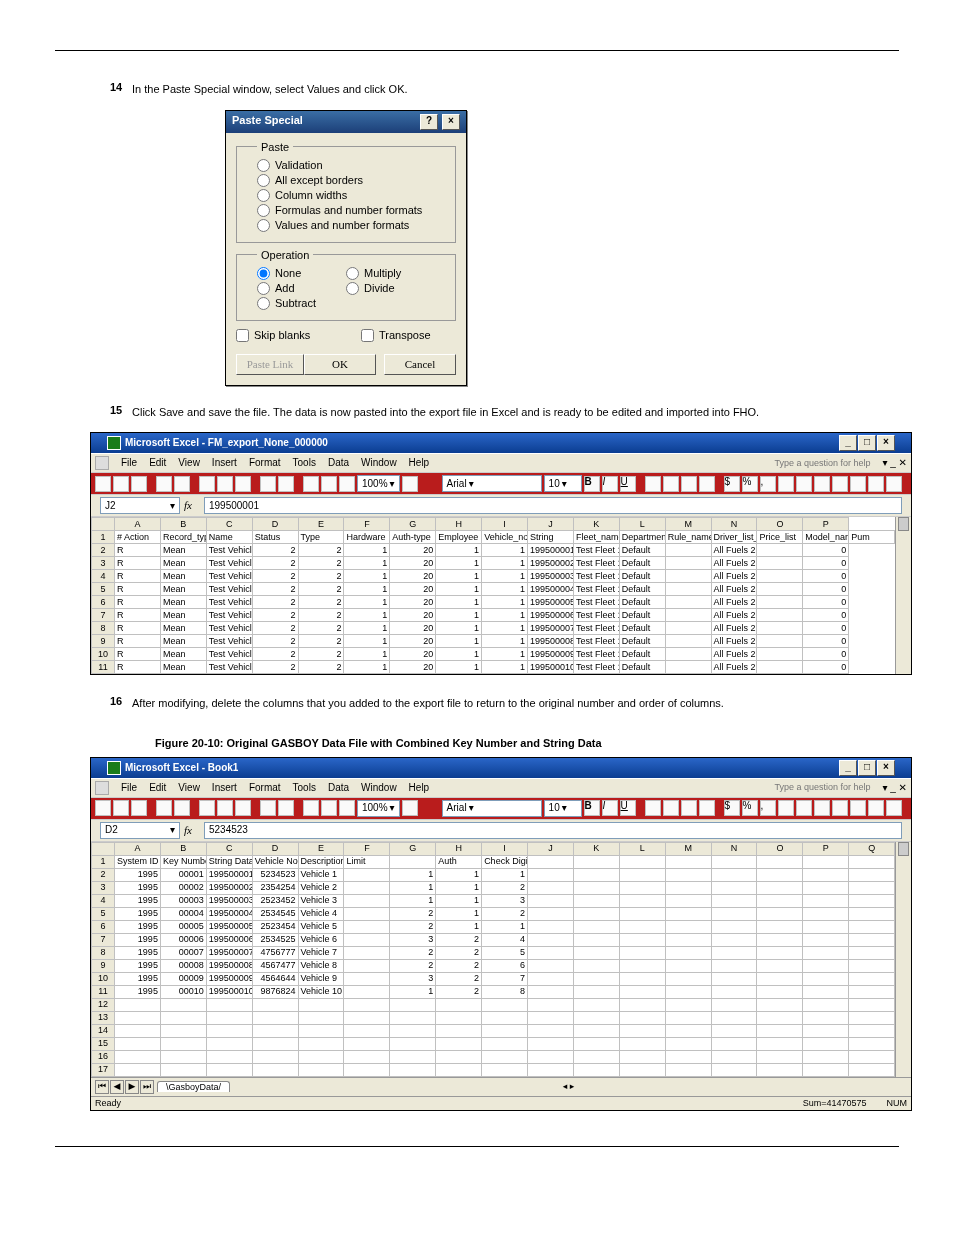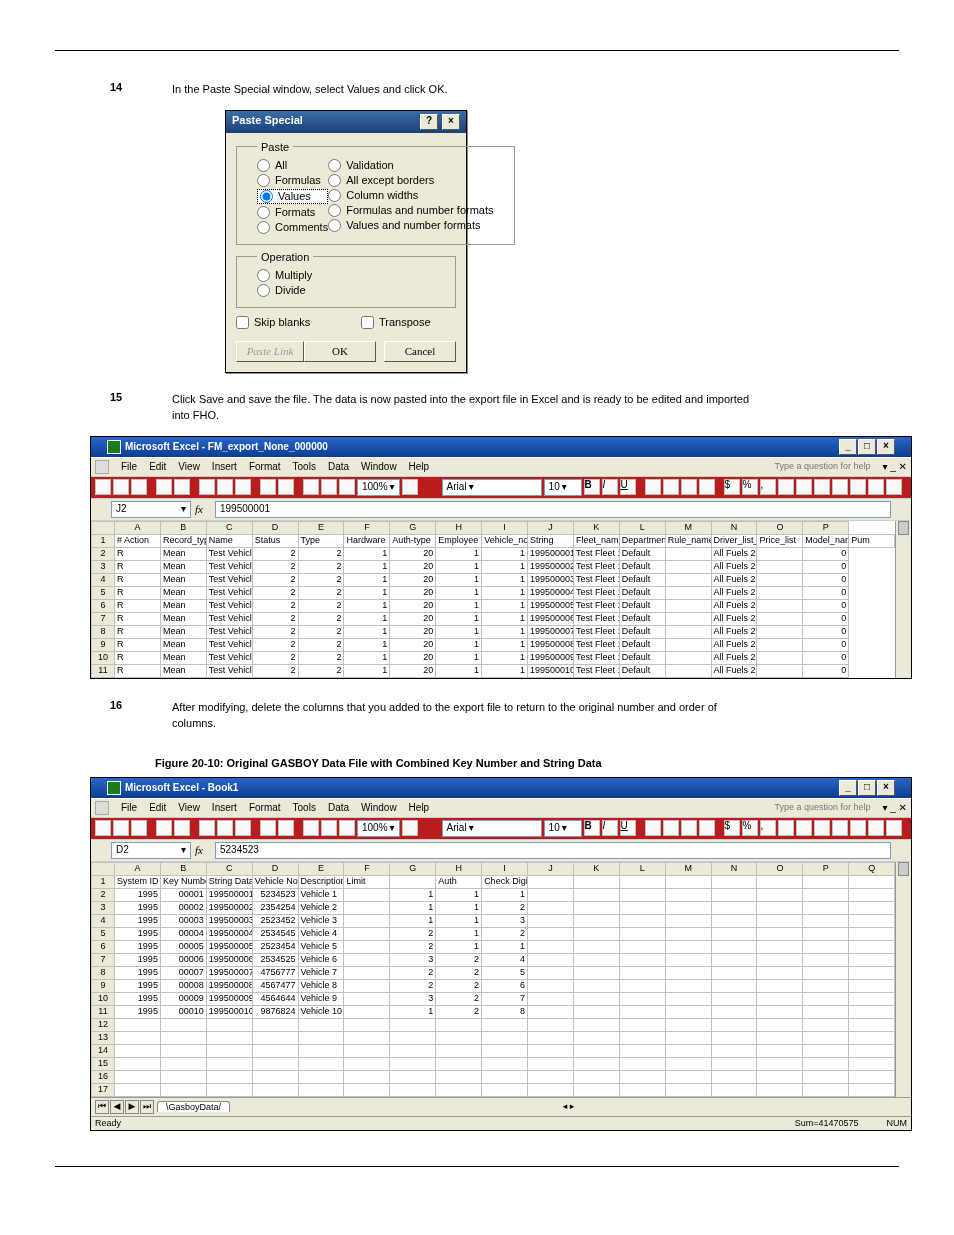--- a/index.html
+++ b/index.html
@@ -24,21 +24,20 @@
     max-width: 650px;
   }
   .step .num {
     width: 22px;
     font-weight: bold;
     flex-shrink: 0;
   }
   .step .txt {
     flex: 1;
     line-height: 1.5;
-    margin-left: 40px;
   }
 
   
   .dialog {
     width: 240px;
     margin: 8px 0 18px 170px;
     border: 1px solid #000;
     background: #ece9d8;
     font-family: Tahoma, sans-serif;
     font-size: 11px;
@@ -117,21 +116,20 @@
     height: 21px;
     width: 72px;
     background: #ece9d8;
     border: 1px solid #555;
     border-top-color: #fff;
     border-left-color: #fff;
   }
   .paste-link {
     color: #9a9a9a;
     float: left;
-    font-style: italic;
   }
 
   
   .excel {
     width: 820px;
     margin: 8px 0 20px 35px;
     border: 1px solid #000;
     font-family: Tahoma, Arial, sans-serif;
     font-size: 10px;
     background: #ece9d8;
@@ -175,21 +173,21 @@
   .xl-tool .ico {
     width: 14px; height: 14px; border: 1px solid #c0c0c0; background: #fafafa;
   }
   .xl-tool .sep { width: 5px; }
   .xl-tool .zoom, .xl-tool .font {
     background: #fff; border: 1px solid #7f9db9; height: 15px;
     display: inline-flex; align-items: center; padding: 0 4px; gap: 2px;
   }
   .namebox {
     background: #ece9d8;
-    padding: 2px 20px;
+    padding: 2px 9px;
     border-bottom: 1px solid #ccc;
     display: flex;
     align-items: center;
   }
   .namebox .cellref {
     width: 70px;
     background: #fff;
     border: 1px solid #7f9db9;
     height: 15px;
     display: inline-flex;
@@ -246,21 +244,21 @@
     display:flex; background:#ece9d8; border-top:1px solid #999;
     font-size:9px; align-items:center; padding: 2px 4px;
     justify-content: space-between;
   }
   .xl-bot .tabs { display:flex; align-items:center; gap:0; }
   .xl-bot .tabs .nav { width:12px; height:12px; border:1px solid #888; background:#ece9d8; margin-right:1px; text-align:center; line-height:10px; }
   .xl-bot .tab {
     background:#fff; border:1px solid #888; border-bottom:none;
     padding:1px 8px 0; margin-left:2px; border-radius:3px 3px 0 0;
   }
-  .xl-bot .status { display:flex; gap:28px; }
+  .xl-bot .status { display:flex; gap:20px; }
   .smallico { width:12px;height:12px;background:#ddd;border:1px solid #aaa;display:inline-block; }
 </style>
 </head>
 <body>
 
 <div class="page-rule"></div>
 
 <div class="step">
   <div class="num">14</div>
   <div class="txt">In the Paste Special window, select Values and click OK.</div>
@@ -271,42 +269,20 @@
     <span>Paste Special</span>
     <span class="winbtns">
       <span>?</span>
       <span>×</span>
     </span>
   </div>
   <div class="dlg-body">
     <fieldset>
       <legend>Paste</legend>
       <div class="cols">
-        <div class="col">
-          <label class="opt">
-              <input type="radio" name="p" style="">
-              <span>All</span>
-            </label>
-          <label class="opt">
-              <input type="radio" name="p" style="">
-              <span>Formulas</span>
-            </label>
-          <label class="opt selected">
-              <input type="radio" name="p" checked="" style="">
-              <span>Values</span>
-            </label>
-          <label class="opt">
-              <input type="radio" name="p" style="">
-              <span>Formats</span>
-            </label>
-          <label class="opt">
-              <input type="radio" name="p" style="">
-              <span>Comments</span>
-            </label>
-        </div>
         <div class="col">
           <label class="opt">
               <input type="radio" name="p" style="">
               <span>Validation</span>
             </label>
           <label class="opt">
               <input type="radio" name="p" style="">
               <span>All except borders</span>
             </label>
           <label class="opt">
@@ -322,20 +298,34 @@
               <span>Values and number formats</span>
             </label>
         </div>
       </div>
     </fieldset>
     <fieldset>
       <legend>Operation</legend>
       <div class="cols">
         <div class="col">
           <label class="opt">
+              <input type="radio" name="o" checked="" style="">
+              <span>None</span>
+            </label>
+          <label class="opt">
+              <input type="radio" name="o" style="">
+              <span>Add</span>
+            </label>
+          <label class="opt">
+              <input type="radio" name="o" style="">
+              <span>Subtract</span>
+            </label>
+        </div>
+        <div class="col">
+          <label class="opt">
               <input type="radio" name="o" style="">
               <span>Multiply</span>
             </label>
           <label class="opt">
               <input type="radio" name="o" style="">
               <span>Divide</span>
             </label>
         </div>
       </div>
     </fieldset>

